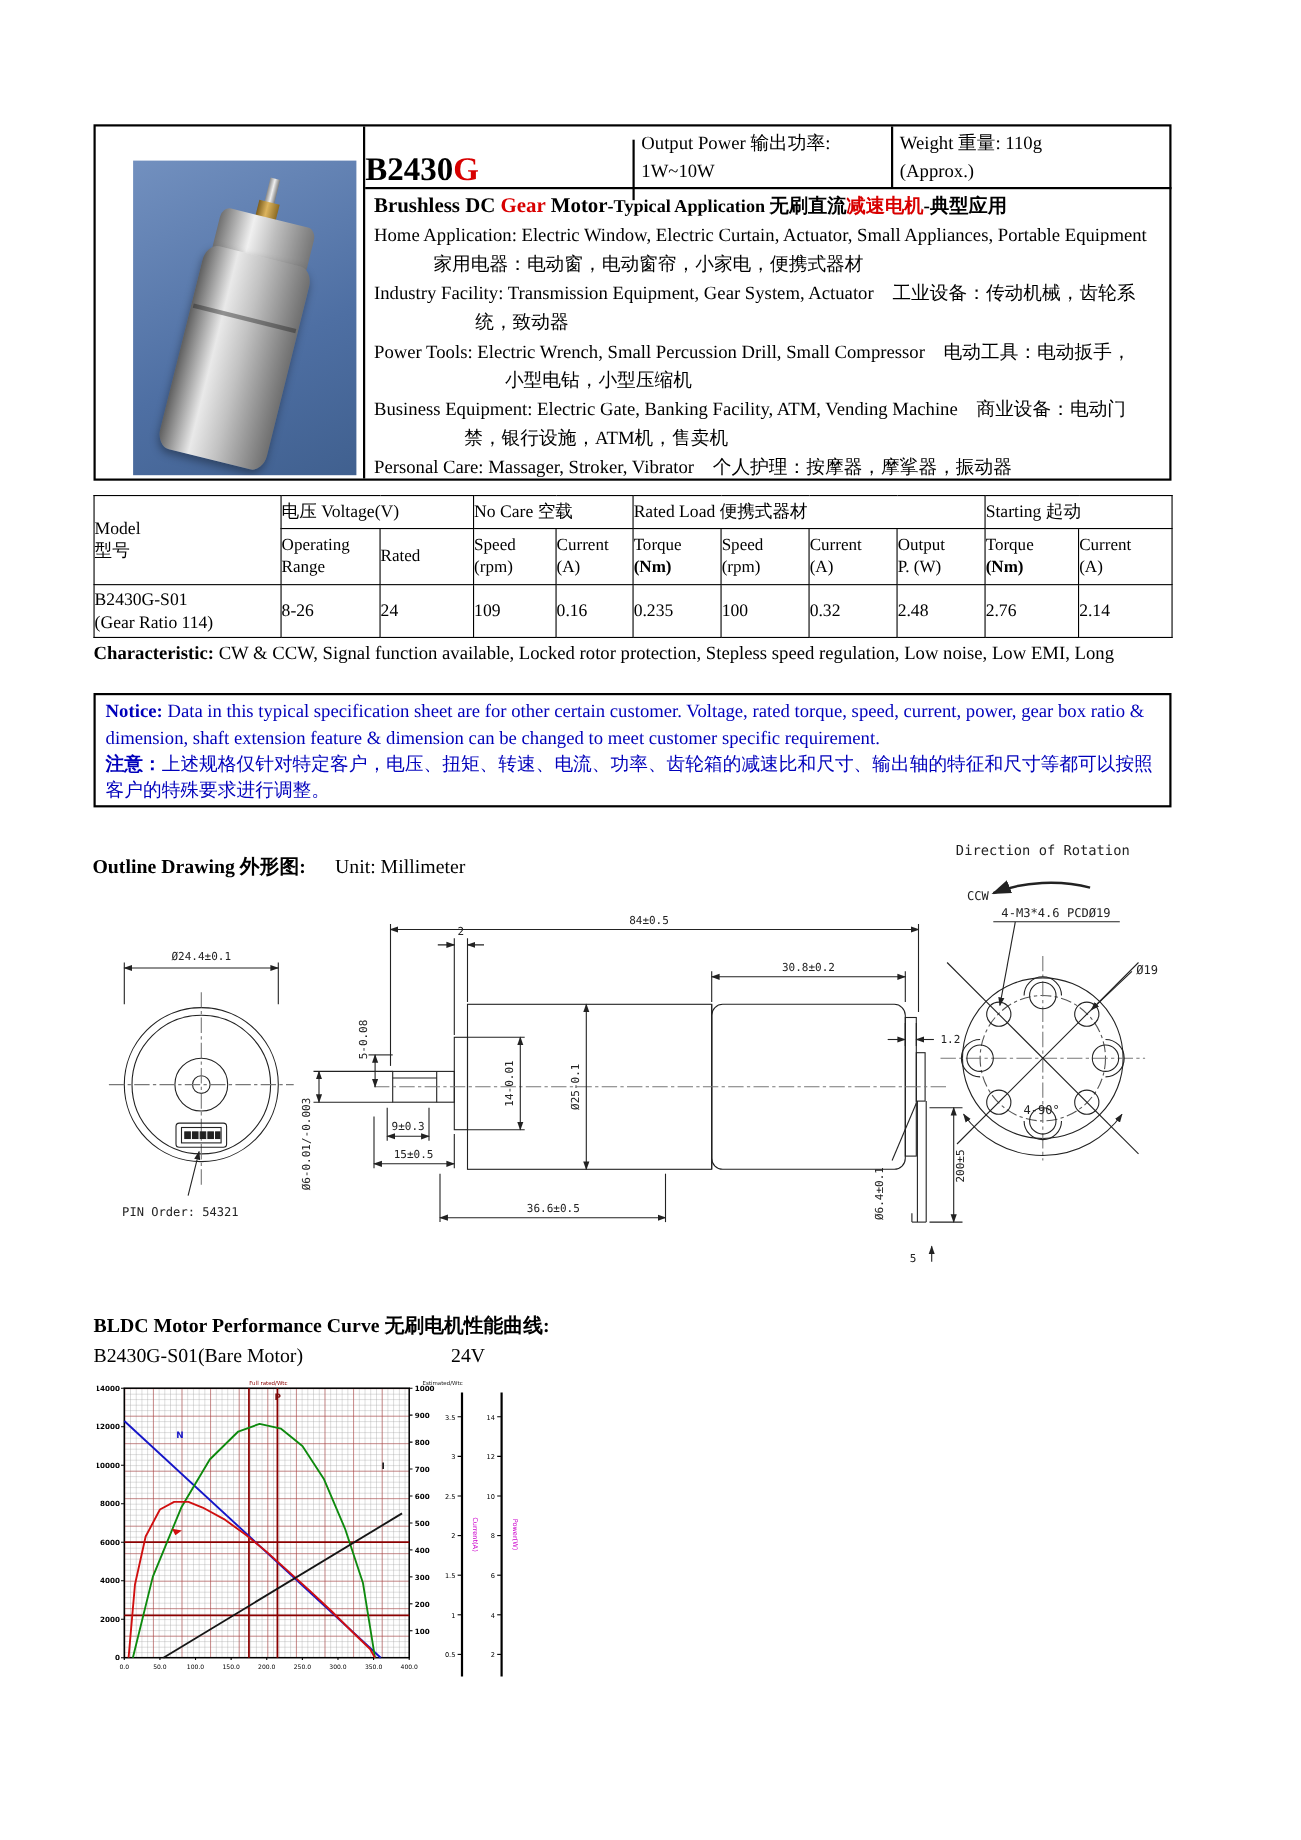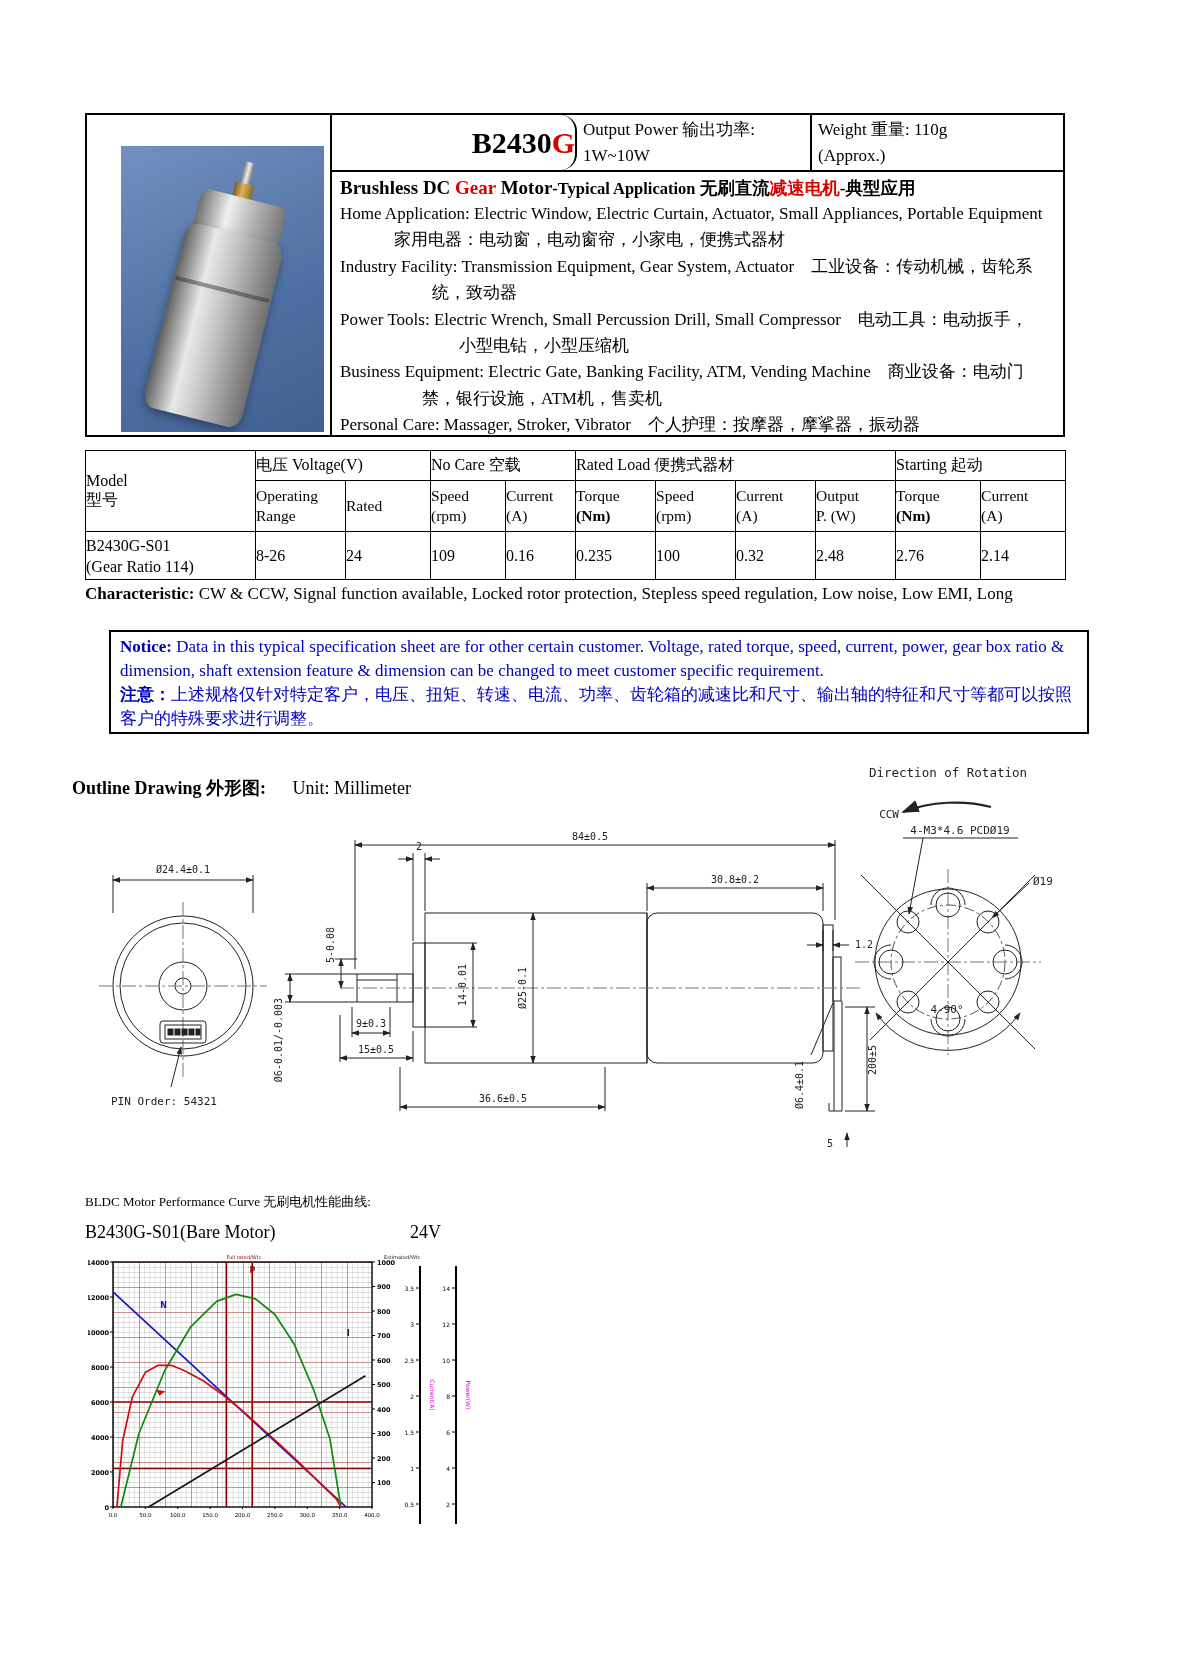--- a/index.html
+++ b/index.html
@@ -12,47 +12,47 @@
   .photo{position:absolute;left:34px;top:31px;width:203px;height:286px;background:linear-gradient(155deg,#7290bf,#4e6fa3 60%,#40608f);overflow:hidden;}
   .motor-wrap{position:absolute;left:28px;top:14px;width:150px;height:270px;transform:rotate(14deg);}
   .motor-body{position:absolute;left:22px;top:72px;width:100px;height:190px;border-radius:12px/16px;
       background:linear-gradient(90deg,#5f5f5f,#e9e9e9 30%,#c2c2c2 55%,#6f6f6f);box-shadow:0 4px 8px rgba(0,0,0,.35);}
   .motor-head{position:absolute;left:28px;top:36px;width:88px;height:46px;border-radius:8px/10px;
       background:linear-gradient(90deg,#707070,#f0f0f0 35%,#bdbdbd 60%,#777);}
   .motor-seam{position:absolute;left:24px;top:128px;width:96px;height:4px;background:rgba(40,40,40,.45);}
   .shaft{position:absolute;left:64px;top:0px;width:9px;height:42px;background:linear-gradient(90deg,#8a8a8a,#efefef,#7d7d7d);}
   .pinion{position:absolute;left:59px;top:22px;width:19px;height:17px;background:linear-gradient(90deg,#7c5d1d,#dcb45e 45%,#8a6a24);}
   .hdr-row1{position:absolute;left:245px;top:0;width:733px;height:55px;}
-  .cell-title{position:absolute;left:0;top:0;width:245px;height:55px;border-right:2px solid #000;box-sizing:border-box;
-      display:flex;align-items:center;justify-content:flex-end;font-size:30px;font-weight:bold;border-radius:16px;}
+  .cell-title{position:absolute;left:0;top:12px;width:245px;height:55px;border-right:2px solid #000;box-sizing:border-box;
+      display:flex;align-items:center;justify-content:flex-start;font-size:30px;font-weight:bold;}
   .cell-power{position:absolute;left:245px;top:0;width:235px;height:55px;border-right:2px solid #000;box-sizing:border-box;
       font-size:17px;line-height:26px;padding:2px 6px;}
   .cell-weight{position:absolute;left:480px;top:0;width:253px;height:55px;box-sizing:border-box;font-size:17px;line-height:26px;padding:2px 6px;}
   .app-block{position:absolute;left:245px;top:55px;width:733px;height:209px;border-top:2px solid #000;box-sizing:border-box;padding:2px 0 0 8px;}
   .app-title{font-size:19px;font-weight:bold;white-space:nowrap;height:27px;line-height:27px;}
   .app-title .small{font-size:16.5px;}
   .app-title .zh{font-size:17.5px;}
   .app-line{font-size:17px;height:26.4px;line-height:26.4px;white-space:pre;}
   
   table.spec{position:absolute;left:85px;top:450px;width:980px;border-collapse:collapse;table-layout:fixed;}
   table.spec td{border:1.6px solid #000;font-size:16px;padding:0;vertical-align:middle;}
   table.spec .grp{height:30px;}
   table.spec .sub td{height:50px;font-size:15.5px;line-height:20px;}
   table.spec .dat td{height:47px;font-size:16px;line-height:21px;}
   
   .charac{position:absolute;left:85px;top:582px;width:990px;font-size:17px;line-height:23px;}
   .charac .ln{white-space:pre-wrap;}
   
   .notice{position:absolute;left:85px;top:630px;width:980px;height:104px;border:2px solid #000;box-sizing:border-box;
-      color:#0000bb;font-size:17px;line-height:24px;padding:3px 9px;margin-left:24px;}
+      color:#0000bb;font-size:17px;line-height:24px;padding:3px 9px;}
   .notice b{color:#0000bb;}
   
-  .outline-title{position:absolute;left:72px;top:776px;font-size:18px;}
-  
-  .perf-title{position:absolute;left:85px;top:1193px;font-size:13px;font-weight:normal;}
+  .outline-title{position:absolute;left:84px;top:776px;font-size:18px;}
+  
+  .perf-title{position:absolute;left:85px;top:1193px;font-size:18px;font-weight:bold;}
   .perf-sub{position:absolute;left:85px;top:1222px;font-size:18px;}
   .perf-volt{position:absolute;left:410px;top:1222px;font-size:18px;}
   
   .dm{font-family:"DejaVu Sans Mono",monospace;font-size:10px;fill:#222;stroke:none;}
   .dm2{font-family:"DejaVu Sans Mono",monospace;font-size:11px;fill:#222;stroke:none;}
   .dm3{font-family:"DejaVu Sans Mono",monospace;font-size:12.5px;fill:#222;stroke:none;}
 </style>
 </head>
 <body>
 

